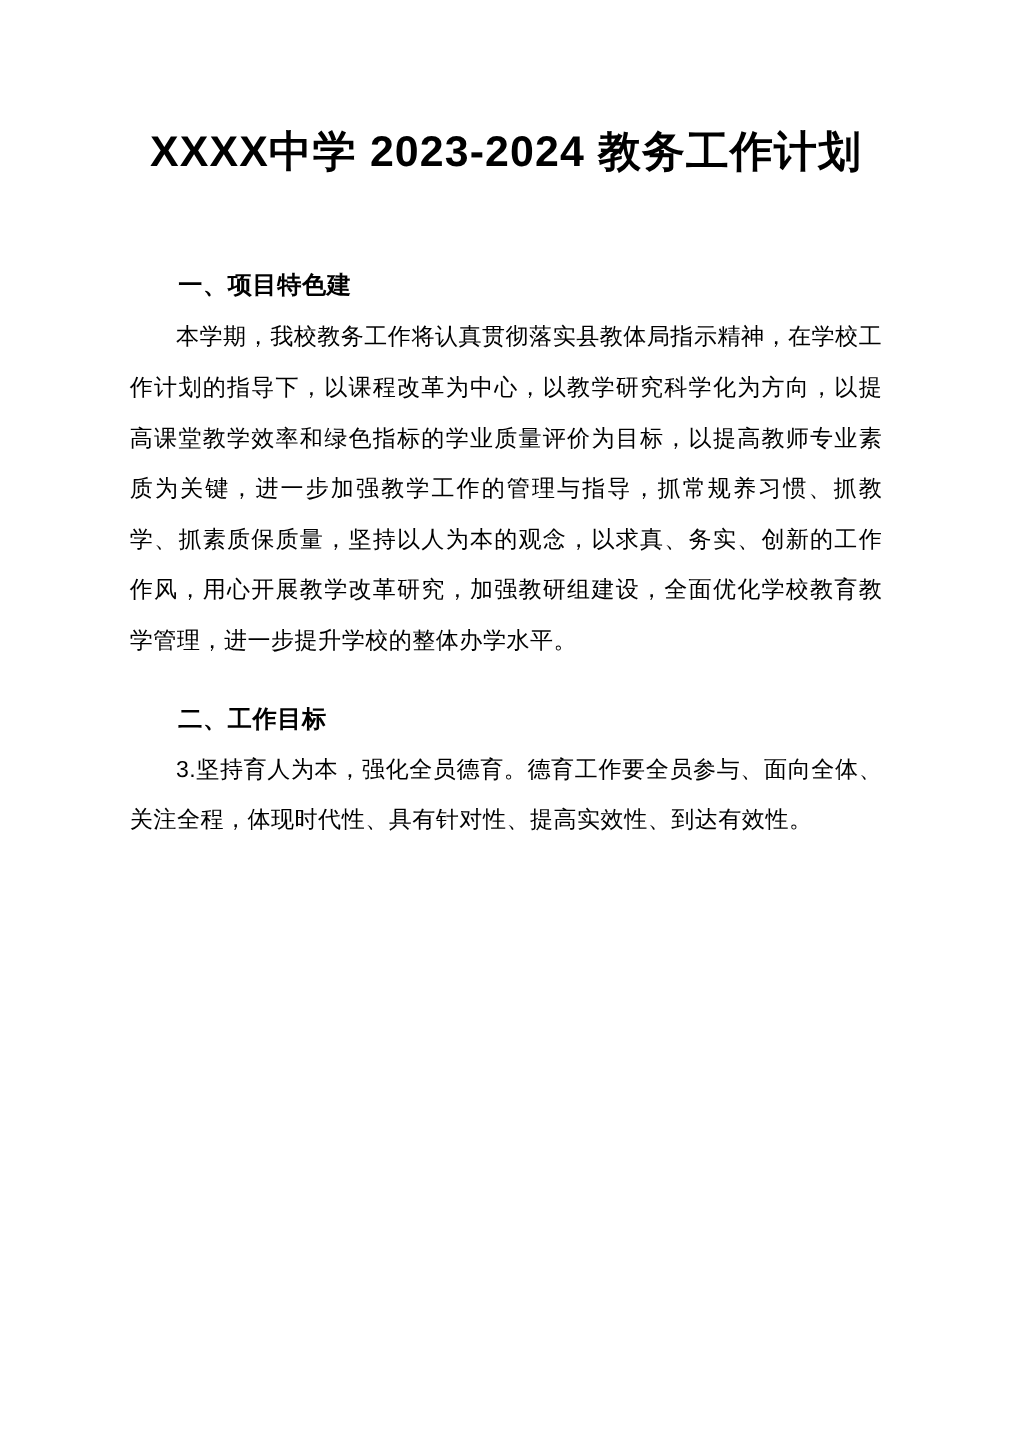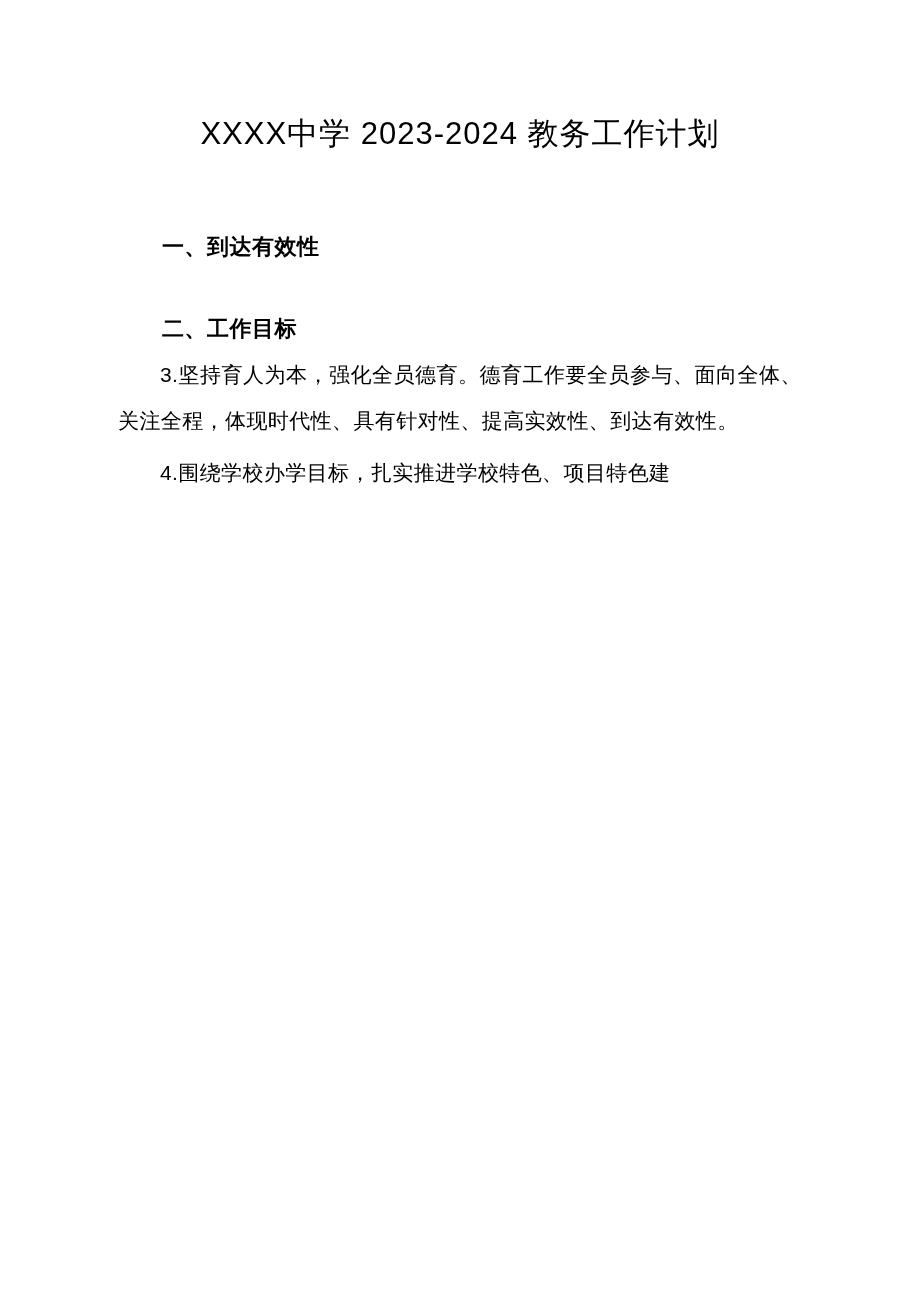--- a/index.html
+++ b/index.html
@@ -17,22 +17,22 @@
   .page {
     width: 920px;
     height: 1302px;
     box-sizing: border-box;
     padding: 0;
     position: relative;
     background: #ffffff;
   }
   .doc-title {
     text-align: center;
-    font-size: 31px;
-    font-weight: normal;
+    font-size: 39px;
+    font-weight: bold;
     letter-spacing: 1px;
     margin: 112px 0 0 0;
     padding: 0 60px;
     line-height: 1.4;
     font-family: "Liberation Sans", sans-serif;
   }
   .body-block {
     margin: 0;
     padding: 0 118px 0 118px;
   }
@@ -41,21 +41,21 @@
     font-weight: bold;
     line-height: 1.6;
     margin: 0;
     text-indent: 2em;
     letter-spacing: 0.5px;
   }
   .heading-1 {
     margin-top: 74px;
   }
   .heading-2 {
-    margin-top: 46px;
+    margin-top: 30px;
   }
   p.para {
     font-size: 21px;
     line-height: 46px;
     margin: 6px 0 0 0;
     text-indent: 2em;
     text-align: justify;
     letter-spacing: 0.4px;
   }
   p.para.first {
@@ -64,25 +64,25 @@
 </style>
 </head>
 <body>
 
 <div class="page">
 
   <h1 class="doc-title">XXXX中学 2023-2024 教务工作计划</h1>
 
   <div class="body-block">
 
-    <h2 class="section-heading heading-1">一、到达有效性</h2>
+    <h2 class="section-heading heading-1">一、项目特色建</h2>
 
+    <p class="para first">本学期，我校教务工作将认真贯彻落实县教体局指示精神，在学校工作计划的指导下，以课程改革为中心，以教学研究科学化为方向，以提高课堂教学效率和绿色指标的学业质量评价为目标，以提高教师专业素质为关键，进一步加强教学工作的管理与指导，抓常规养习惯、抓教学、抓素质保质量，坚持以人为本的观念，以求真、务实、创新的工作作风，用心开展教学改革研究，加强教研组建设，全面优化学校教育教学管理，进一步提升学校的整体办学水平。</p>
 
     <h2 class="section-heading heading-2">二、工作目标</h2>
 
     <p class="para">3.坚持育人为本，强化全员德育。德育工作要全员参与、面向全体、关注全程，体现时代性、具有针对性、提高实效性、到达有效性。</p>
 
 
 
-    <p class="para">4.围绕学校办学目标，扎实推进学校特色、项目特色建</p>
 
   </div>
 </div>
 
 </body></html>

